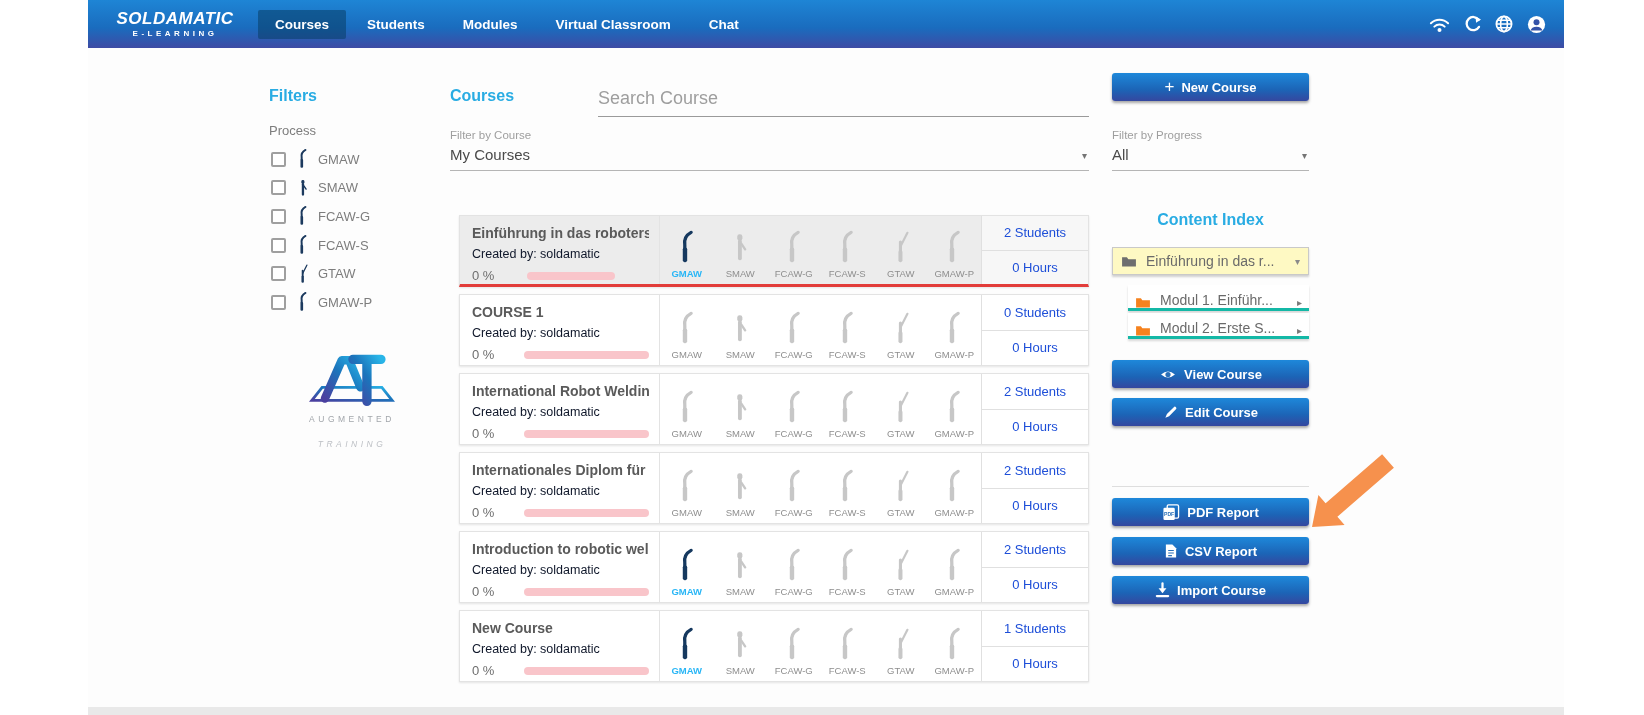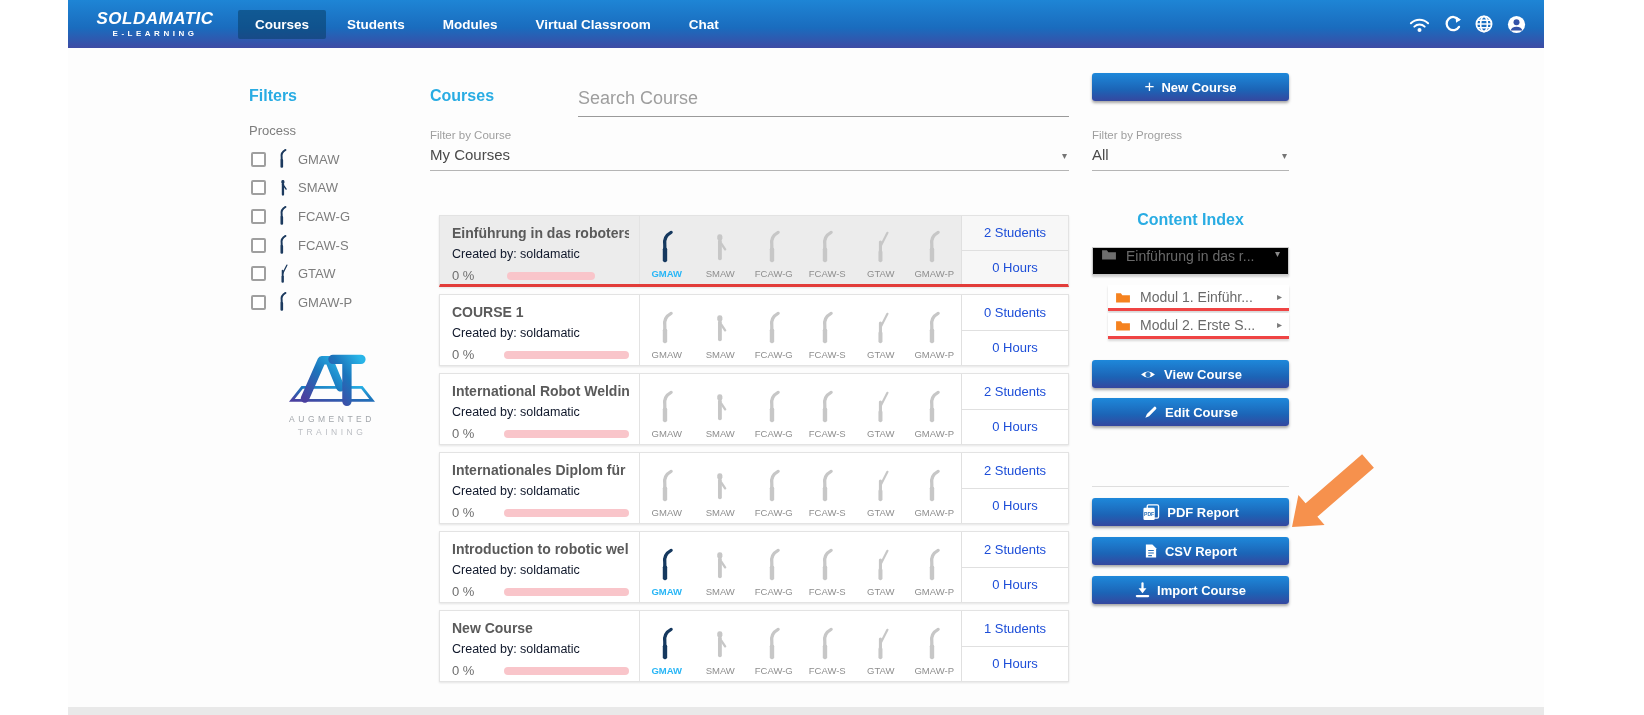--- a/index.html
+++ b/index.html
@@ -1,19 +1,19 @@
 <!DOCTYPE html>
 <html><head>
 <meta charset="utf-8">
 <style>
   * { margin:0; padding:0; box-sizing:border-box; }
   html,body { background:#ffffff; }
   body { font-family:"Liberation Sans", sans-serif; }
   .stage { position:relative; width:1644px; height:715px; background:#ffffff; overflow:hidden; }
-  .app { position:absolute; left:68px; top:0; width:1476px; height:715px; background:#fdfdfd; }
+  .app { position:absolute; left:88px; top:0; width:1476px; height:715px; background:#fdfdfd; }
 
   
   .navbar { position:absolute; left:0; top:0; width:100%; height:48px;
     background:linear-gradient(to bottom,#1e85d5 0%,#1a6cbe 58%,#3e4ba4 100%);
     display:flex; align-items:center; }
   .logo { margin-left:18px; width:138px; color:#fff; text-align:center; line-height:1; }
   .logo-title { font-size:17px; font-weight:800; font-style:italic; letter-spacing:.5px; }
   .logo-sub { font-size:8px; letter-spacing:3.5px; margin-top:3px; font-weight:600; }
   .nav-items { display:flex; align-items:center; margin-left:14px; gap:4px; }
   .nav-item { color:#fff; font-size:13.5px; font-weight:600; padding:7px 17px; border-radius:2px; cursor:pointer; white-space:nowrap; }
@@ -27,21 +27,21 @@
   .filter-list { position:absolute; left:183px; top:145px; }
   .filter-row { display:flex; align-items:center; height:28.6px; }
   .checkbox { width:15px; height:15px; border:2px solid #9f9f9f; border-radius:2px; background:#fff; flex:0 0 auto; }
   .filter-row .torch-sm { height:22px; width:14px; margin-left:10px; color:#1c3a5e; }
   .filter-row .flabel { margin-left:8px; font-size:13px; color:#7d7d7d; }
 
   
   .at-block { position:absolute; left:194px; top:350px; width:140px; text-align:center; }
   .at-block svg { width:96px; height:56px; }
   .at-line { font-size:8.5px; letter-spacing:3.5px; color:#a2a6ab; margin-top:4px; }
-  .at-line.l2 { color:#bcbfc4; margin-top:3px; }
+  .at-line.l2 { color:#bcbfc4; margin-top:15px;font-style:italic; }
 
   
   .courses-title { position:absolute; left:362px; top:87px; font-size:16px; font-weight:700; color:#29ace3; }
   .search-wrap { position:absolute; left:510px; top:84px; width:491px; border-bottom:1px solid #9a9a9a; }
   .search-input { width:100%; border:none; outline:none; background:transparent; font-size:18px; color:#616161; padding:4px 0 7px 0; font-family:inherit; }
   .search-input::placeholder { color:#9e9e9e; }
   .select-label { font-size:11.5px; color:#9e9e9e; }
   .select-value { font-size:15px; color:#4a4a4a; padding:5px 0 7px 0; }
   .select-box { border-bottom:1px solid #b5b5b5; position:relative; }
   .select-caret { position:absolute; right:2px; bottom:9px; font-size:10px; color:#757575; }
@@ -72,28 +72,28 @@
   
   .btn { position:absolute; left:1024px; width:197px; height:28px; border:none; border-radius:3px;
     background:linear-gradient(to bottom,#1e88da 0%,#1c64b6 60%,#35479f 100%);
     color:#fff; font-size:13px; font-weight:600; font-family:inherit;
     display:flex; align-items:center; justify-content:center; gap:7px; cursor:pointer;
     box-shadow:0 2px 3px rgba(0,0,0,.35); }
   .btn svg { display:block; }
   .plus-glyph { font-size:17px; font-weight:400; line-height:1; margin-top:-2px; }
   .progress-filter { position:absolute; left:1024px; top:129px; width:197px; }
   .ci-title { position:absolute; left:1024px; top:211px; width:197px; text-align:center; font-size:16px; font-weight:700; color:#29ace3; }
-  .tree-root { position:absolute; left:1024px; top:247px; width:197px; height:28px; background:#000000;
+  .tree-root { position:absolute; left:1024px; top:247px; width:197px; height:28px; background:#fef9c3;
     border:1px solid #c9c9c9; box-shadow:0 2px 2px rgba(0,0,0,.18);
-    display:flex; font-size:14px; color:#6a6a6a; padding:0 8px; }
+    display:flex; align-items:center; font-size:14px; color:#6a6a6a; padding:0 8px; }
   .tree-root .ttext { margin-left:9px; white-space:nowrap; overflow:hidden; flex:1; }
   .tree-root .tcaret { font-size:10px; color:#8a8a8a; }
   .tree-child { position:absolute; left:1040px; width:181px; height:26px; background:#fff;
-    border-bottom:3px solid #ef4444; box-shadow:0 2px 2px rgba(0,0,0,.15);
-    display:flex; align-items:center; font-size:14px; color:#6a6a6a; padding:0 7px; }
+    border-bottom:3px solid #14b8a6; box-shadow:0 2px 2px rgba(0,0,0,.15);
+    display:flex; align-items:flex-end; font-size:14px; color:#6a6a6a; padding:0 7px; }
   .tree-child .ttext { margin-left:9px; white-space:nowrap; overflow:hidden; flex:1; }
   .tree-child .tcaret { font-size:10px; color:#7a7a7a; }
   .folder { width:16px; height:12px; flex:0 0 auto; }
   .panel-divider { position:absolute; left:1024px; top:486px; width:197px; border-top:1px solid #dedede; }
 
   
   .annot-arrow { position:absolute; left:1218px; top:453px; width:92px; height:82px; }
 
   .bottom-strip { position:absolute; left:0; top:707px; width:100%; height:8px; background:#e9e9e9; }
 </style>

